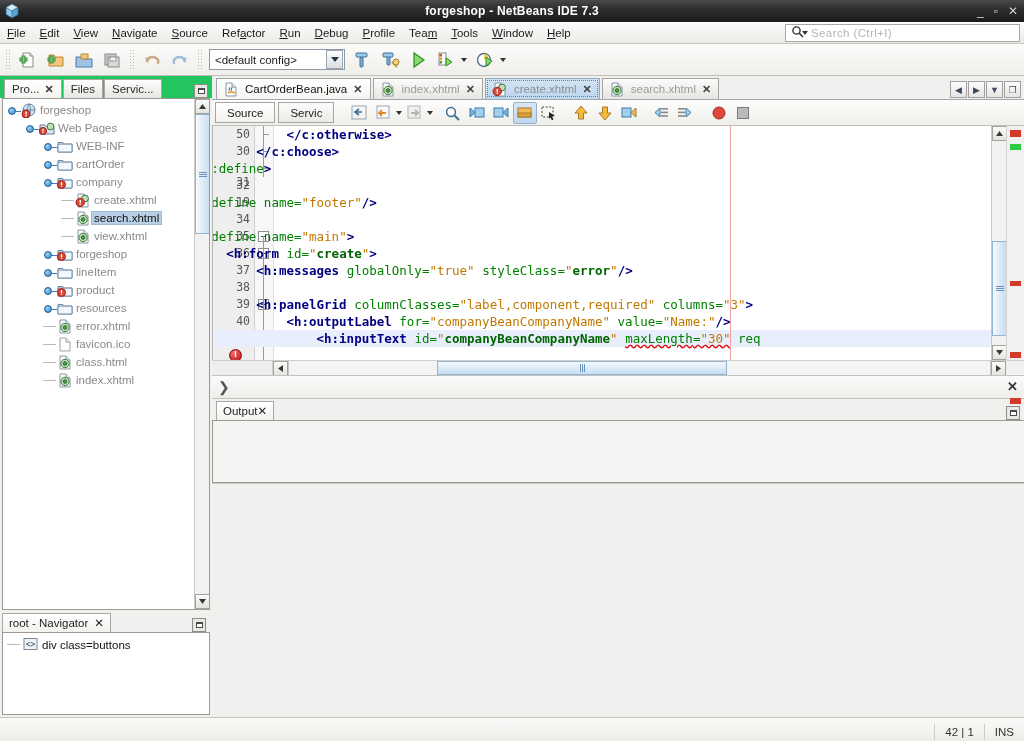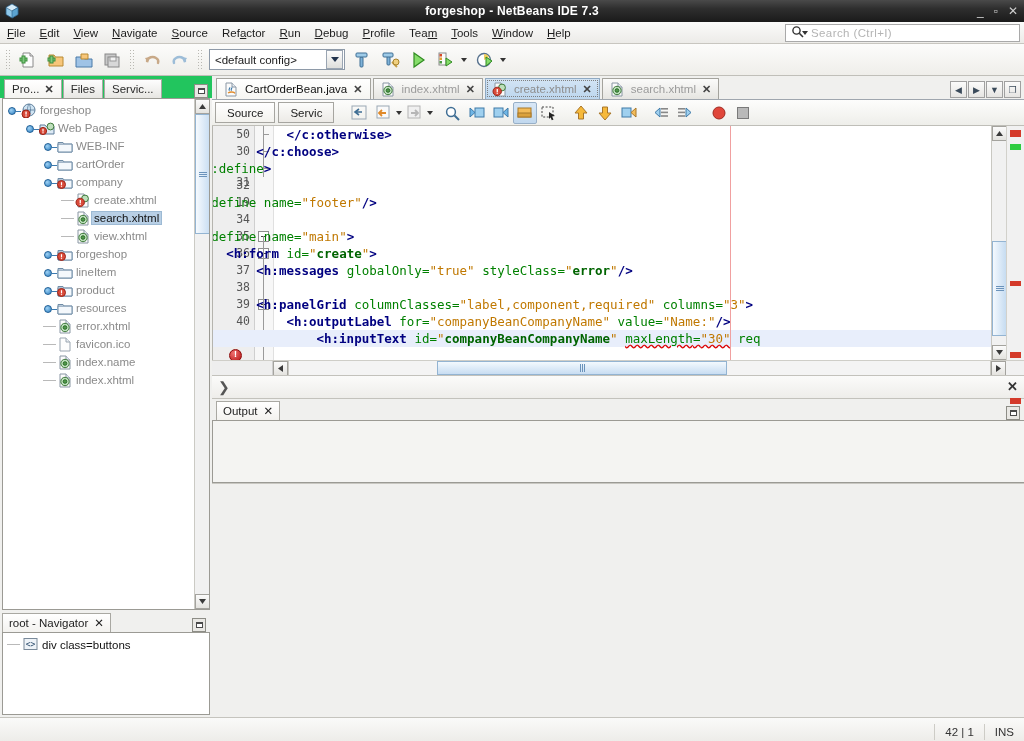--- a/index.html
+++ b/index.html
@@ -263,21 +263,21 @@
     background: linear-gradient(to bottom,#fbfbfa,#eeedea);
     border-top:1px solid #c3c2bc; border-bottom:1px solid #c3c2bc; padding: 0 6px;
   }
   #errstrip .chev { color:#555; font-size:14px; }
   #errstrip .x { color:#333; font-size:13px; font-weight:bold; }
 
   
   #outputwin { height: 84px; display:flex; flex-direction:column; }
   #outtabs { height:21px; display:flex; align-items:flex-end; padding-left:4px; }
   #outtab {
-    height:19px; padding:0 6px; display:flex;align-items:center;gap:6px;
+    height:19px; padding:0 6px; display:flex;align-items:center;
     border:1px solid #a9a8a2; border-bottom:none;
     background:linear-gradient(to bottom,#ffffff,#f3f2ef); font-size:11.5px;color:#222;
   }
   #outbody { flex:1; background:#f4f4f2; border:1px solid #9b9a94; border-right:none; }
   #outfill { flex:1; border-top:1px solid #c8c7c1; background:#f0f0ee;}
 
   
   #statusbar {
     height: 28px; display:flex; align-items:center; justify-content:center;
     background: linear-gradient(to bottom,#fafaf9,#ebeae6);
@@ -642,21 +642,21 @@
           </div>
           <div class="trow">
             <span style="display: inline-block; width: 40px;"></span>
             <span class="tdash" style="margin-right: 1px;"></span>
             <span class="ic"><svg width="16" height="15" viewBox="0 0 16 15">
                 <path d="M3 1h6l4 4v9H3z" fill="#fbfbfb" stroke="#8a97a4"></path>
                 <path d="M9 1v4h4" fill="#e6ecf2" stroke="#8a97a4"></path>
                 <circle cx="8" cy="8.5" r="4.2" fill="#bde0bb" stroke="#3f7a3c"></circle>
                 <circle cx="8" cy="8.5" r="1.8" fill="#4f9a4a" stroke="#2d6a2a"></circle>
               </svg></span>
-            <span class="lbl">index.name</span>
+            <span class="lbl">class.html</span>
           </div>
           <div class="trow">
             <span style="display: inline-block; width: 40px;"></span>
             <span class="tdash" style="margin-right: 1px;"></span>
             <span class="ic"><svg width="16" height="15" viewBox="0 0 16 15">
                 <path d="M3 1h6l4 4v9H3z" fill="#fbfbfb" stroke="#8a97a4"></path>
                 <path d="M9 1v4h4" fill="#e6ecf2" stroke="#8a97a4"></path>
                 <circle cx="8" cy="8.5" r="4.2" fill="#bde0bb" stroke="#3f7a3c"></circle>
                 <circle cx="8" cy="8.5" r="1.8" fill="#4f9a4a" stroke="#2d6a2a"></circle>
               </svg></span>

